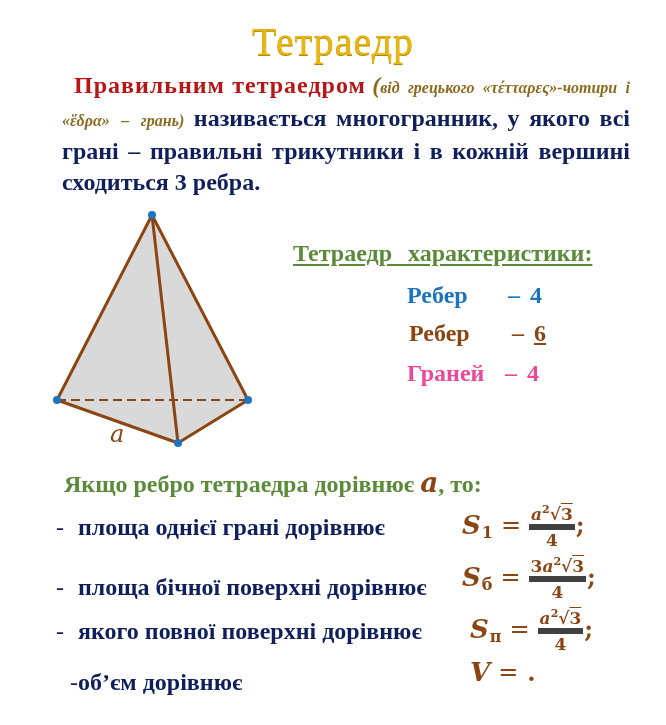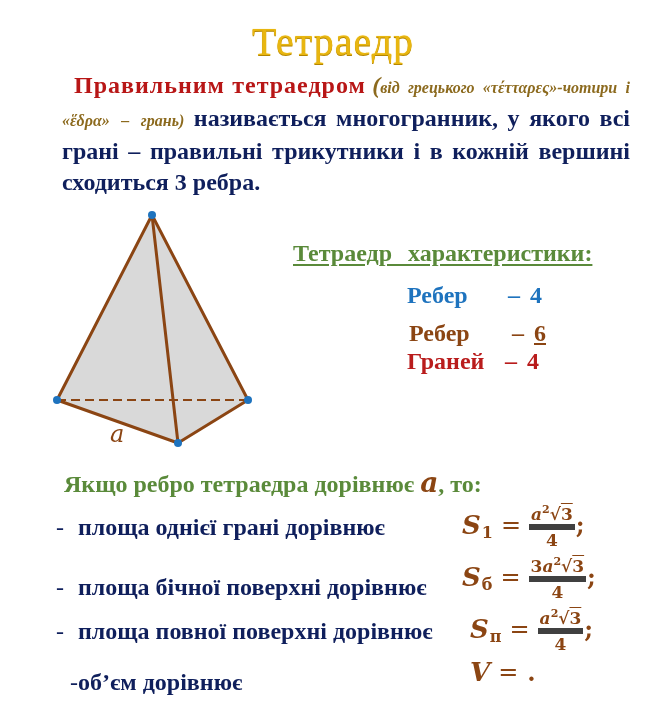--- a/index.html
+++ b/index.html
@@ -12,21 +12,21 @@
   .intro { left: 62px; width: 568px; top: 70px; font-size: 24px; font-weight: bold;
            color: #0F1F5C; line-height: 31px; white-space: normal; text-align: justify; }
   .intro .term { color: #B81616; font-weight: bold; letter-spacing: 1px; }
   .intro .etym { color: #8C6A1E; font-style: italic; font-weight: bold; font-size: 16px; word-spacing: 4px; }
   .intro .etym .paren { font-size: 24px; }
   .char-title { left: 293px; top: 240px; font-size: 24px; font-weight: bold; color: #5A8A3A;
                 text-decoration: underline; text-decoration-thickness: 2px; text-underline-offset: 3px; word-spacing: 10px; }
   .char-row { font-size: 24px; font-weight: bold; }
   .c-vert { left: 407px; top: 282px; color: #1E73BE; }
   .c-edge { left: 409px; top: 320px; color: #8B4513; text-decoration: underline; }
-  .c-face { left: 407px; top: 348px; color: #b91c1c; }
+  .c-face { left: 407px; top: 360px; color: #ec4899; }
   .char-row .lbl { display: inline-block; }
   .char-row .dash { display: inline-block; margin: 0 10px; }
   .c-vert .lbl { width: 91px; }
   .c-edge .lbl { width: 93px; }
   .c-face .lbl { width: 88px; }
   .cond { left: 64px; top: 466px; font-size: 24px; font-weight: bold; color: #5A8A3A; }
   .cond .a { color: #8B4513; font-style: italic; font-size: 28px; font-family: "DejaVu Serif", serif; }
   .bullet-row { font-size: 24px; font-weight: bold; color: #0F1F5C; }
   .bullet-row .dash { color: #0F1F5C; font-weight: normal; display: inline-block; width: 22px; }
   .formula { position: absolute; color: #8B4513; font-family: "DejaVu Serif", serif; font-weight: bold;
@@ -109,21 +109,21 @@
     <span class="sub">б</span>
   <span class="eq">=</span>
   <span class="frac">
     <span class="num"><span style="font-style:normal">3</span><span>a</span><sup>2</sup><span class="rad">√<span>3</span></span></span>
     <span class="den">4</span>
   </span>
   <span class="end">;</span>
 </div>
 
 <div class="abs bullet-row" style="left:56px;top:618px;">
-  <span class="dash">-</span><span>площа повної поверхні дорівнює</span>
+  <span class="dash">-</span><span>якого повної поверхні дорівнює</span>
 </div>
 <div class="formula" style="left:470px;top:604px;">
   <span class="var">S</span>
     <span class="sub">п</span>
   <span class="eq">=</span>
   <span class="frac">
     <span class="num"><span>a</span><sup>2</sup><span class="rad">√<span>3</span></span></span>
     <span class="den">4</span>
   </span>
   <span class="end">;</span>

